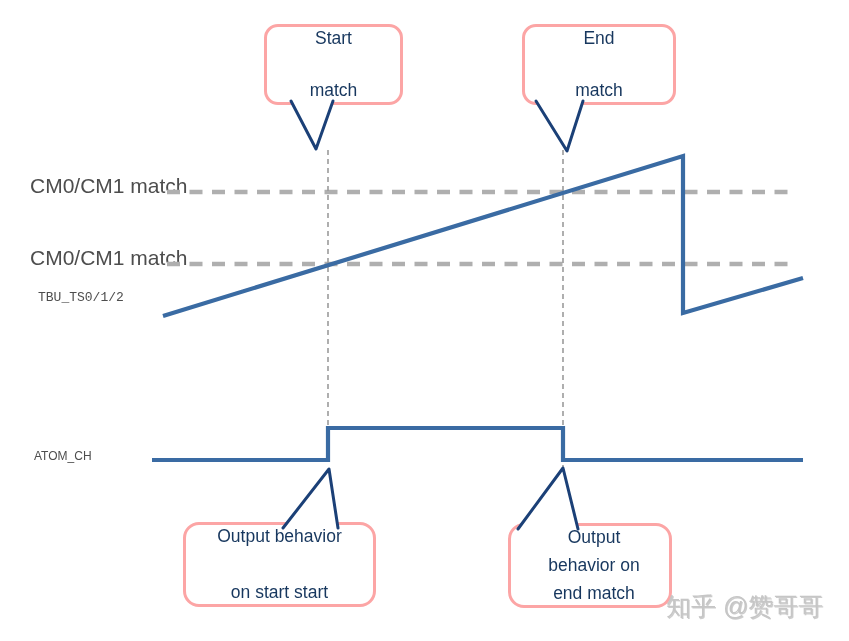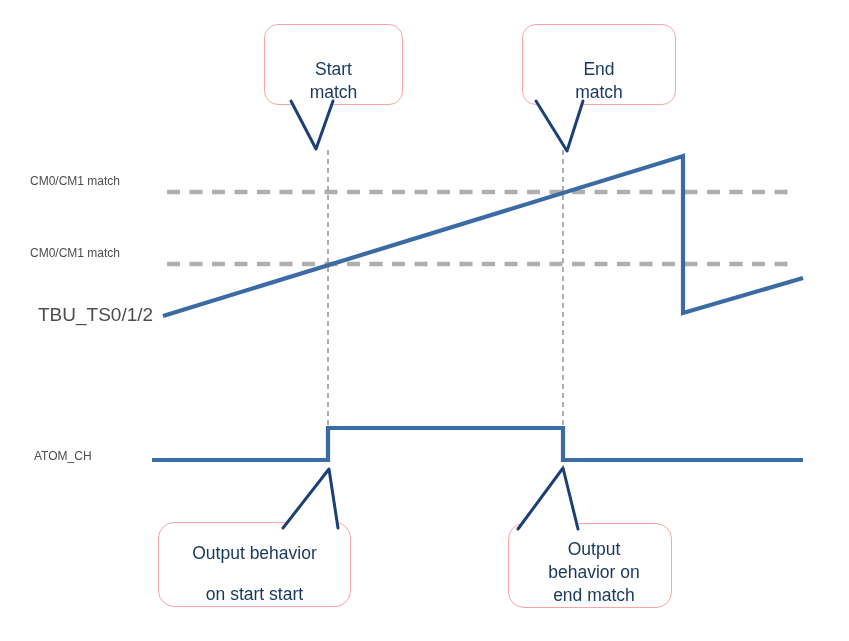--- a/index.html
+++ b/index.html
@@ -19,46 +19,46 @@
     position: absolute;
     left: 0; top: 0;
     width: 849px; height: 641px;
     z-index: 3;
     pointer-events: none;
   }
   .callout {
     position: absolute;
     box-sizing: border-box;
     background: #ffffff;
-    border: 1px solid #fca5a5;
+    border: 3px solid #fca5a5;
     border-radius: 14px;
     color: #17375E;
     font-size: 17.5px;
     line-height: 23px;
     display: flex;
     flex-direction: column;
     align-items: center;
-    justify-content: flex-end;
+    justify-content: space-between;
     text-align: center;
     z-index: 2;
   }
   .callout.start-match { left: 264px; top: 24px;  width: 139px; height: 81px; }
   .callout.end-match   { left: 522px; top: 24px;  width: 154px; height: 81px; }
-  .callout.out-start   { left: 158px; top: 522px; width: 193px; height: 85px; border-radius: 16px; gap: 18px; }
+  .callout.out-start   { left: 183px; top: 522px; width: 193px; height: 85px; border-radius: 16px; gap: 18px; }
   .callout.out-end     { left: 508px; top: 523px; width: 164px; height: 85px; border-radius: 16px; padding-left: 8px; }
   .sig-label {
     position: absolute;
     color: #4D4D4D;
     white-space: nowrap;
     z-index: 1;
   }
-  .lbl-cm   { font-size: 12px; }
+  .lbl-cm   { font-size: 21px; }
   .lbl-cm1  { left: 30px; top: 174px; }
   .lbl-cm2  { left: 30px; top: 246px; }
-  .lbl-tbu  { left: 38px; top: 304px; font-size: 19px; }
+  .lbl-tbu  { left: 38px; top: 290px; font-size: 13px; font-family: Liberation Mono, monospace; }
   .lbl-atom { left: 34px; top: 449px; font-size: 12px; }
   .watermark {
     position: absolute;
     left: 666px; top: 590px;
     font-size: 25px;
     color: #C6C6C6;
     text-shadow: 1px 1px 0 rgba(145,145,145,0.45);
     white-space: nowrap;
     z-index: 4;
   }
@@ -102,14 +102,15 @@
     <polyline points="163,316 683,156 683,313 803,278" fill="none" stroke="#3A6BA3" stroke-width="4.2" stroke-linejoin="miter"></polyline>
 
     <polyline points="152,460 328,460 328,428 563,428 563,460 803,460" fill="none" stroke="#3A6BA3" stroke-width="4.2" stroke-linejoin="miter"></polyline>
 
     <path d="M 291 101 L 316 149 L 333 101" fill="#ffffff" stroke="#1B4077" stroke-width="3" stroke-linejoin="round" stroke-linecap="round"></path>
     <path d="M 536 101 L 567 151 L 583 101" fill="#ffffff" stroke="#1B4077" stroke-width="3" stroke-linejoin="round" stroke-linecap="round"></path>
     <path d="M 283 528 L 329 469 L 338 528" fill="#ffffff" stroke="#1B4077" stroke-width="3" stroke-linejoin="round" stroke-linecap="round"></path>
     <path d="M 518 529 L 563 468 L 578 529" fill="#ffffff" stroke="#1B4077" stroke-width="3" stroke-linejoin="round" stroke-linecap="round"></path>
   </svg>
 
+  <div class="watermark">知乎 @赞哥哥</div>
 
 </div>
 
 </body></html>

